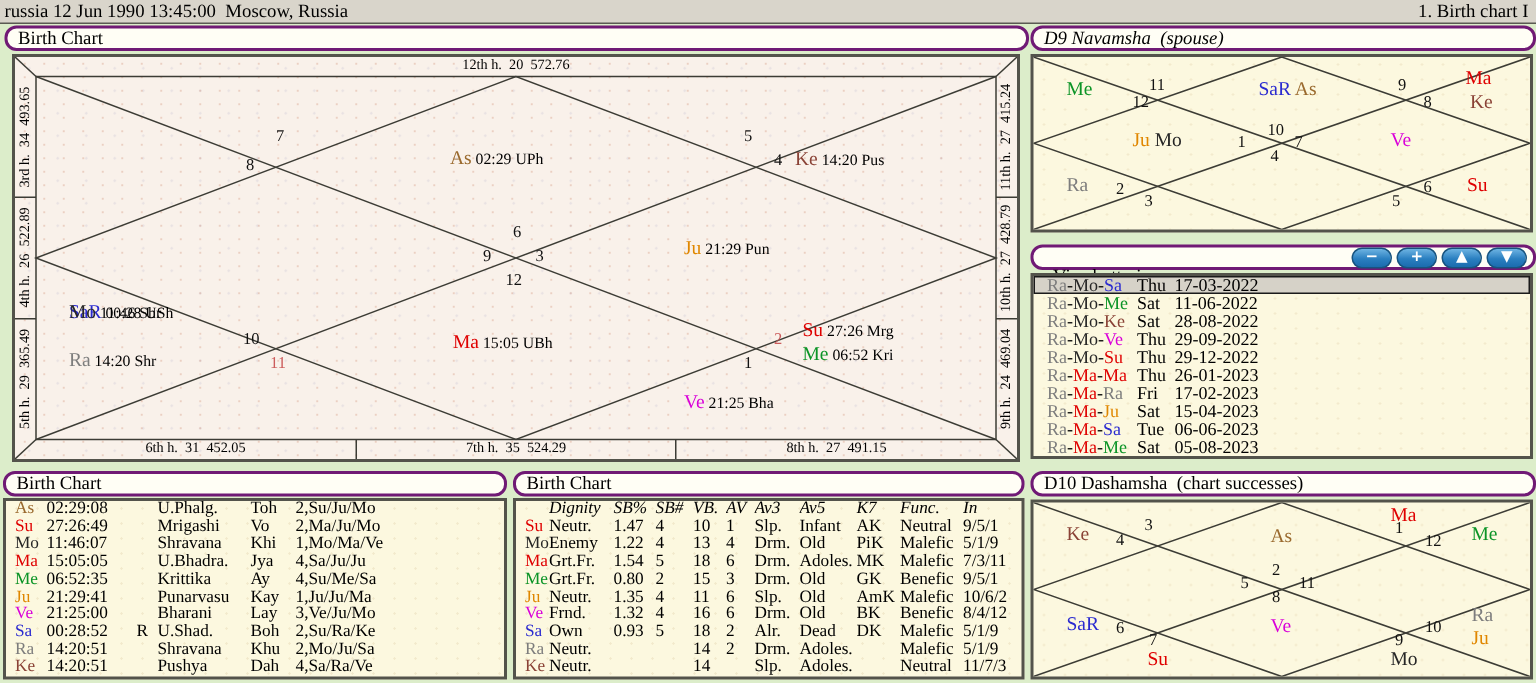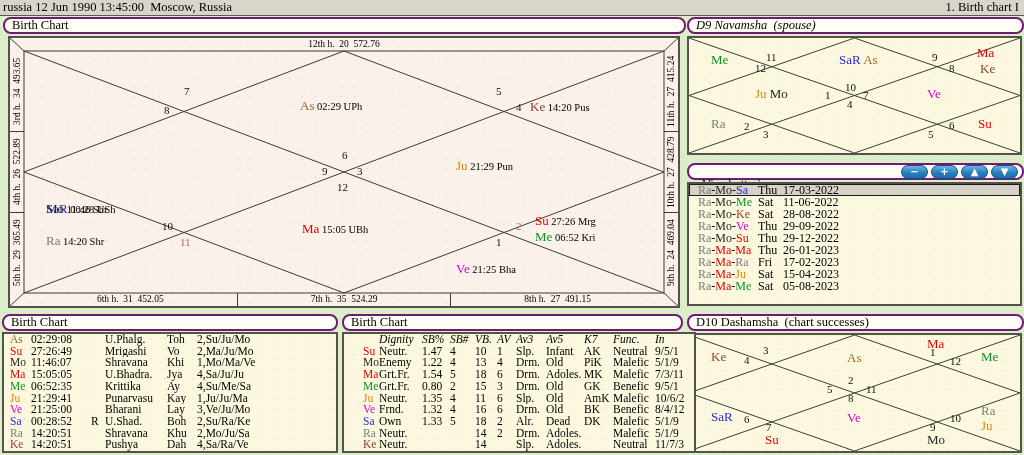--- a/index.html
+++ b/index.html
@@ -243,20 +243,25 @@
       </div>
       <div class="vrow">
         <span class="lords"><span style="color: rgb(125, 125, 125);">Ra</span>-<span style="color: rgb(223, 0, 0);">Ma</span>-<span style="color: rgb(125, 125, 125);">Ra</span></span>
         <span class="day">Fri</span>
         <span class="date">17-02-2023</span>
       </div>
       <div class="vrow">
         <span class="lords"><span style="color: rgb(125, 125, 125);">Ra</span>-<span style="color: rgb(223, 0, 0);">Ma</span>-<span style="color: rgb(224, 135, 0);">Ju</span></span>
         <span class="day">Sat</span>
         <span class="date">15-04-2023</span>
+      </div>
+      <div class="vrow">
+        <span class="lords"><span style="color: rgb(125, 125, 125);">Ra</span>-<span style="color: rgb(223, 0, 0);">Ma</span>-<span style="color: rgb(42, 42, 208);">Sa</span></span>
+        <span class="day">Tue</span>
+        <span class="date">06-06-2023</span>
       </div>
       <div class="vrow">
         <span class="lords"><span style="color: rgb(125, 125, 125);">Ra</span>-<span style="color: rgb(223, 0, 0);">Ma</span>-<span style="color: rgb(11, 148, 38);">Me</span></span>
         <span class="day">Sat</span>
         <span class="date">05-08-2023</span>
       </div>
     </div>
 </div>
 
 <div class="box yellow" style="left:687px;top:333px;width:331px;height:116px;">
@@ -379,21 +384,21 @@
           <td>14:20:51</td>
           <td></td>
           <td>Pushya</td>
           <td>Dah</td>
           <td>4,Sa/Ra/Ve</td>
         </tr>
       </tbody>
   </table>
 </div>
 
-<div class="box yellow" style="left:342px;top:332px;width:337px;height:117px;padding-left:13px;">
+<div class="box yellow" style="left:342px;top:332px;width:337px;height:117px;">
   <table class="dt">
     <colgroup>
         <col style="width:22px">
         <col style="width:43px">
         <col style="width:28px">
         <col style="width:25px">
         <col style="width:22px">
         <col style="width:19px">
         <col style="width:30px">
         <col style="width:38px">
@@ -489,21 +494,21 @@
           <td>6</td>
           <td>Drm.</td>
           <td>Old</td>
           <td>BK</td>
           <td>Benefic</td>
           <td>8/4/12</td>
         </tr>
         <tr>
           <td class="pad" style="color: rgb(42, 42, 208);">Sa</td>
           <td>Own</td>
-          <td>1.33</td>
+          <td>0.93</td>
           <td>5</td>
           <td>18</td>
           <td>2</td>
           <td>Alr.</td>
           <td>Dead</td>
           <td>DK</td>
           <td>Malefic</td>
           <td>5/1/9</td>
         </tr>
         <tr>

